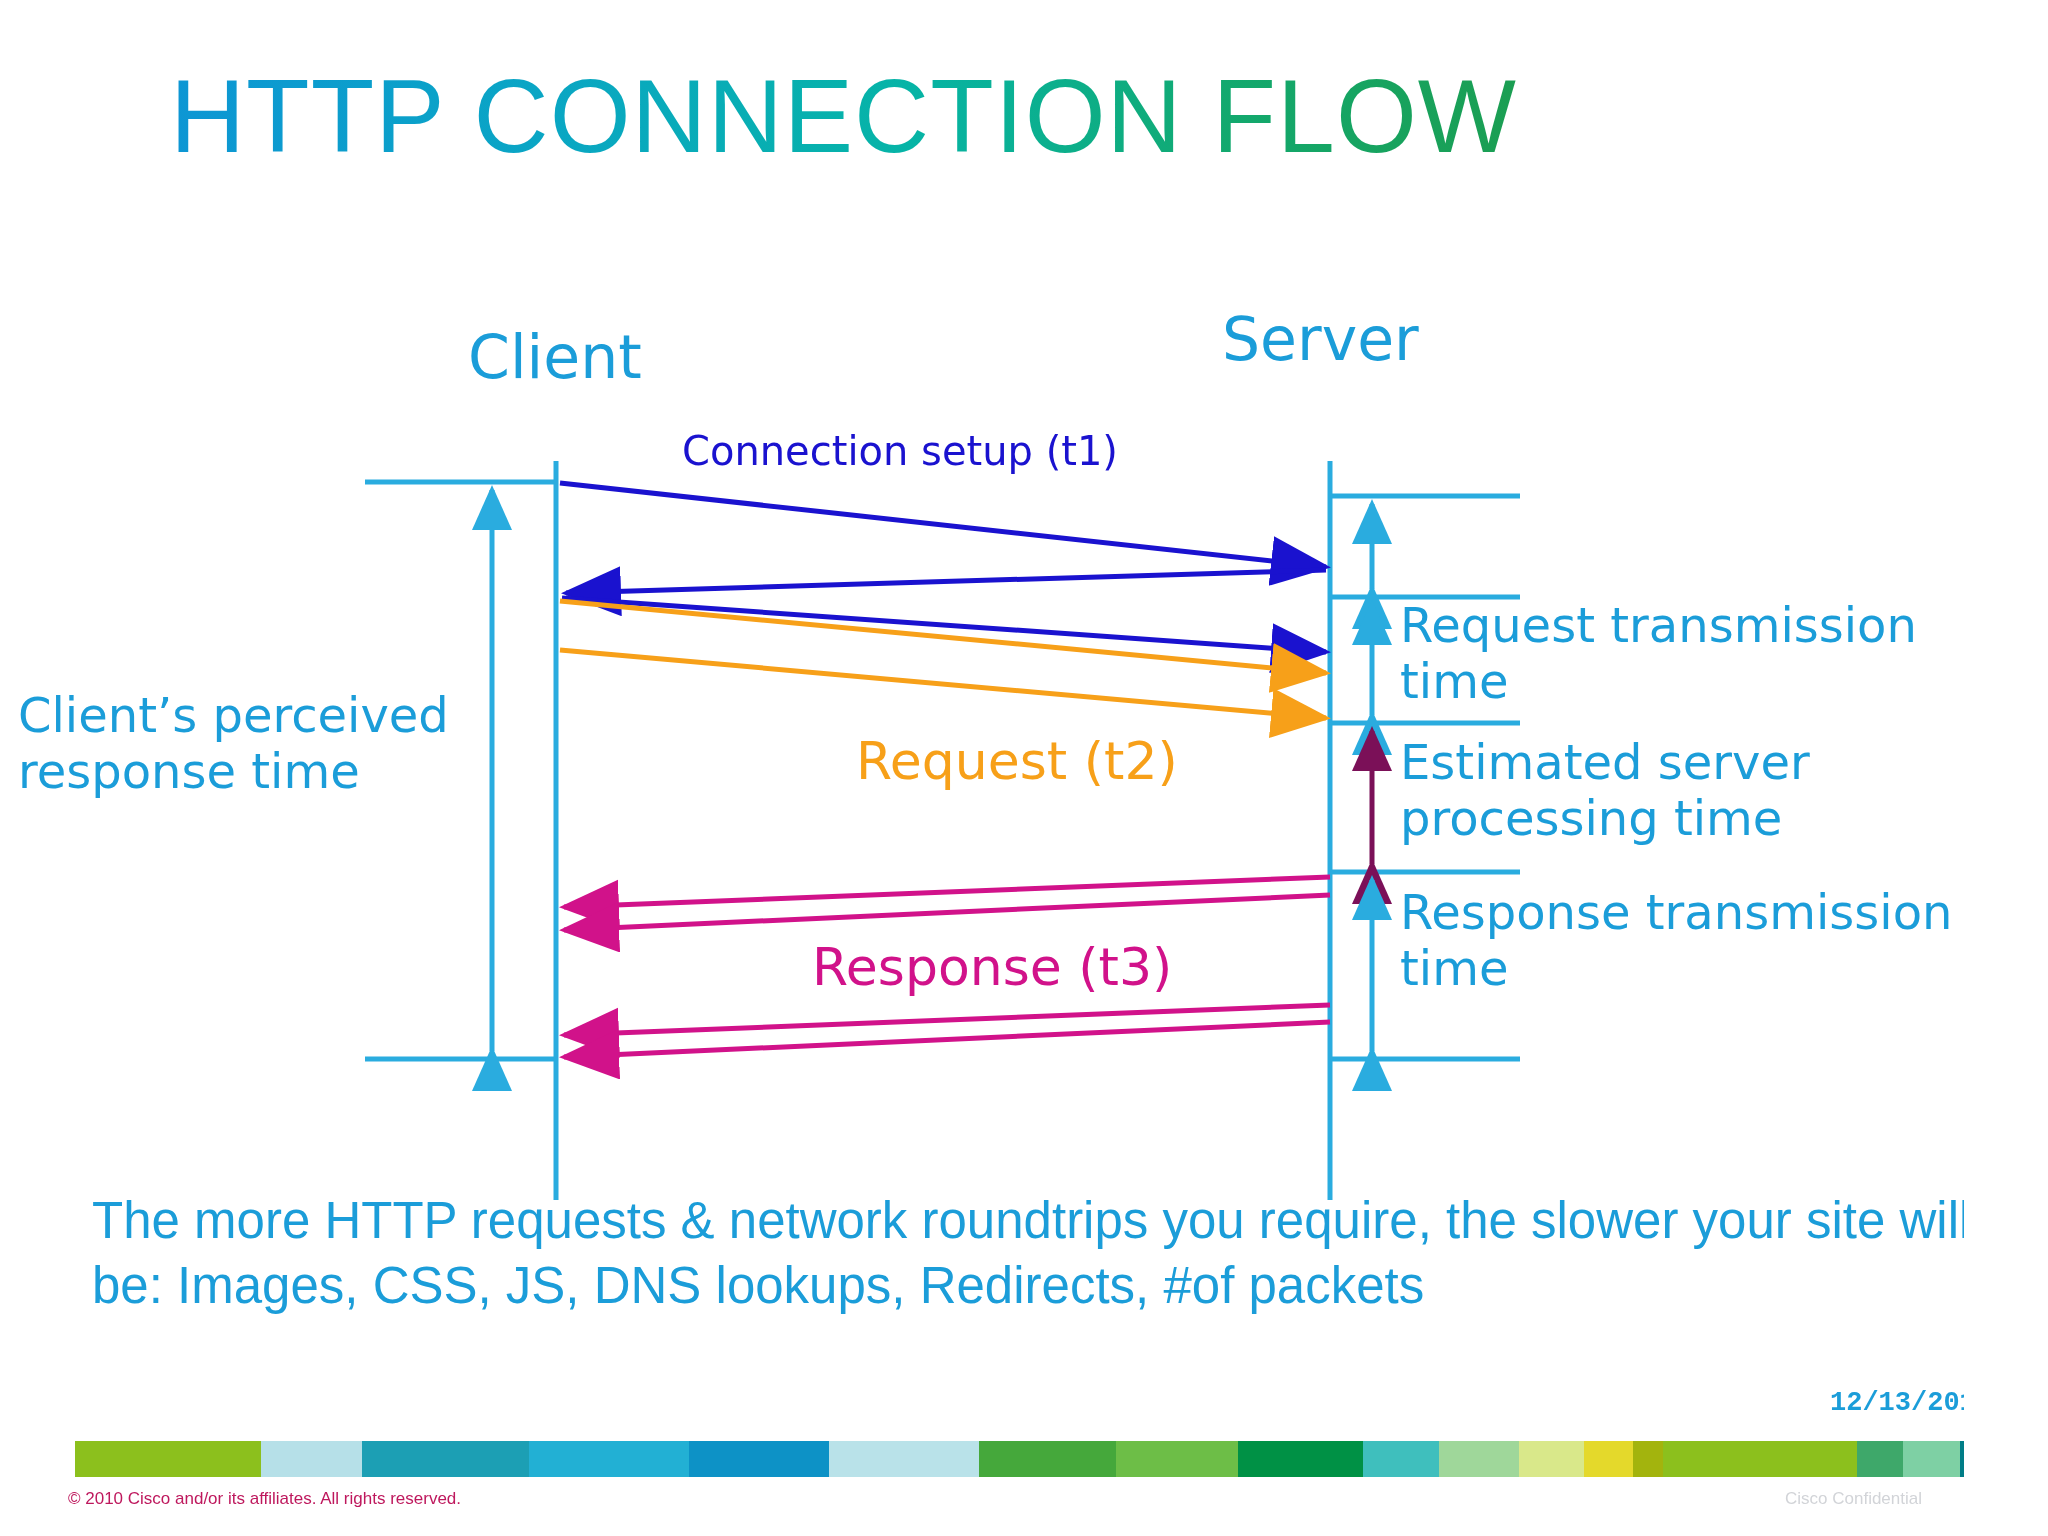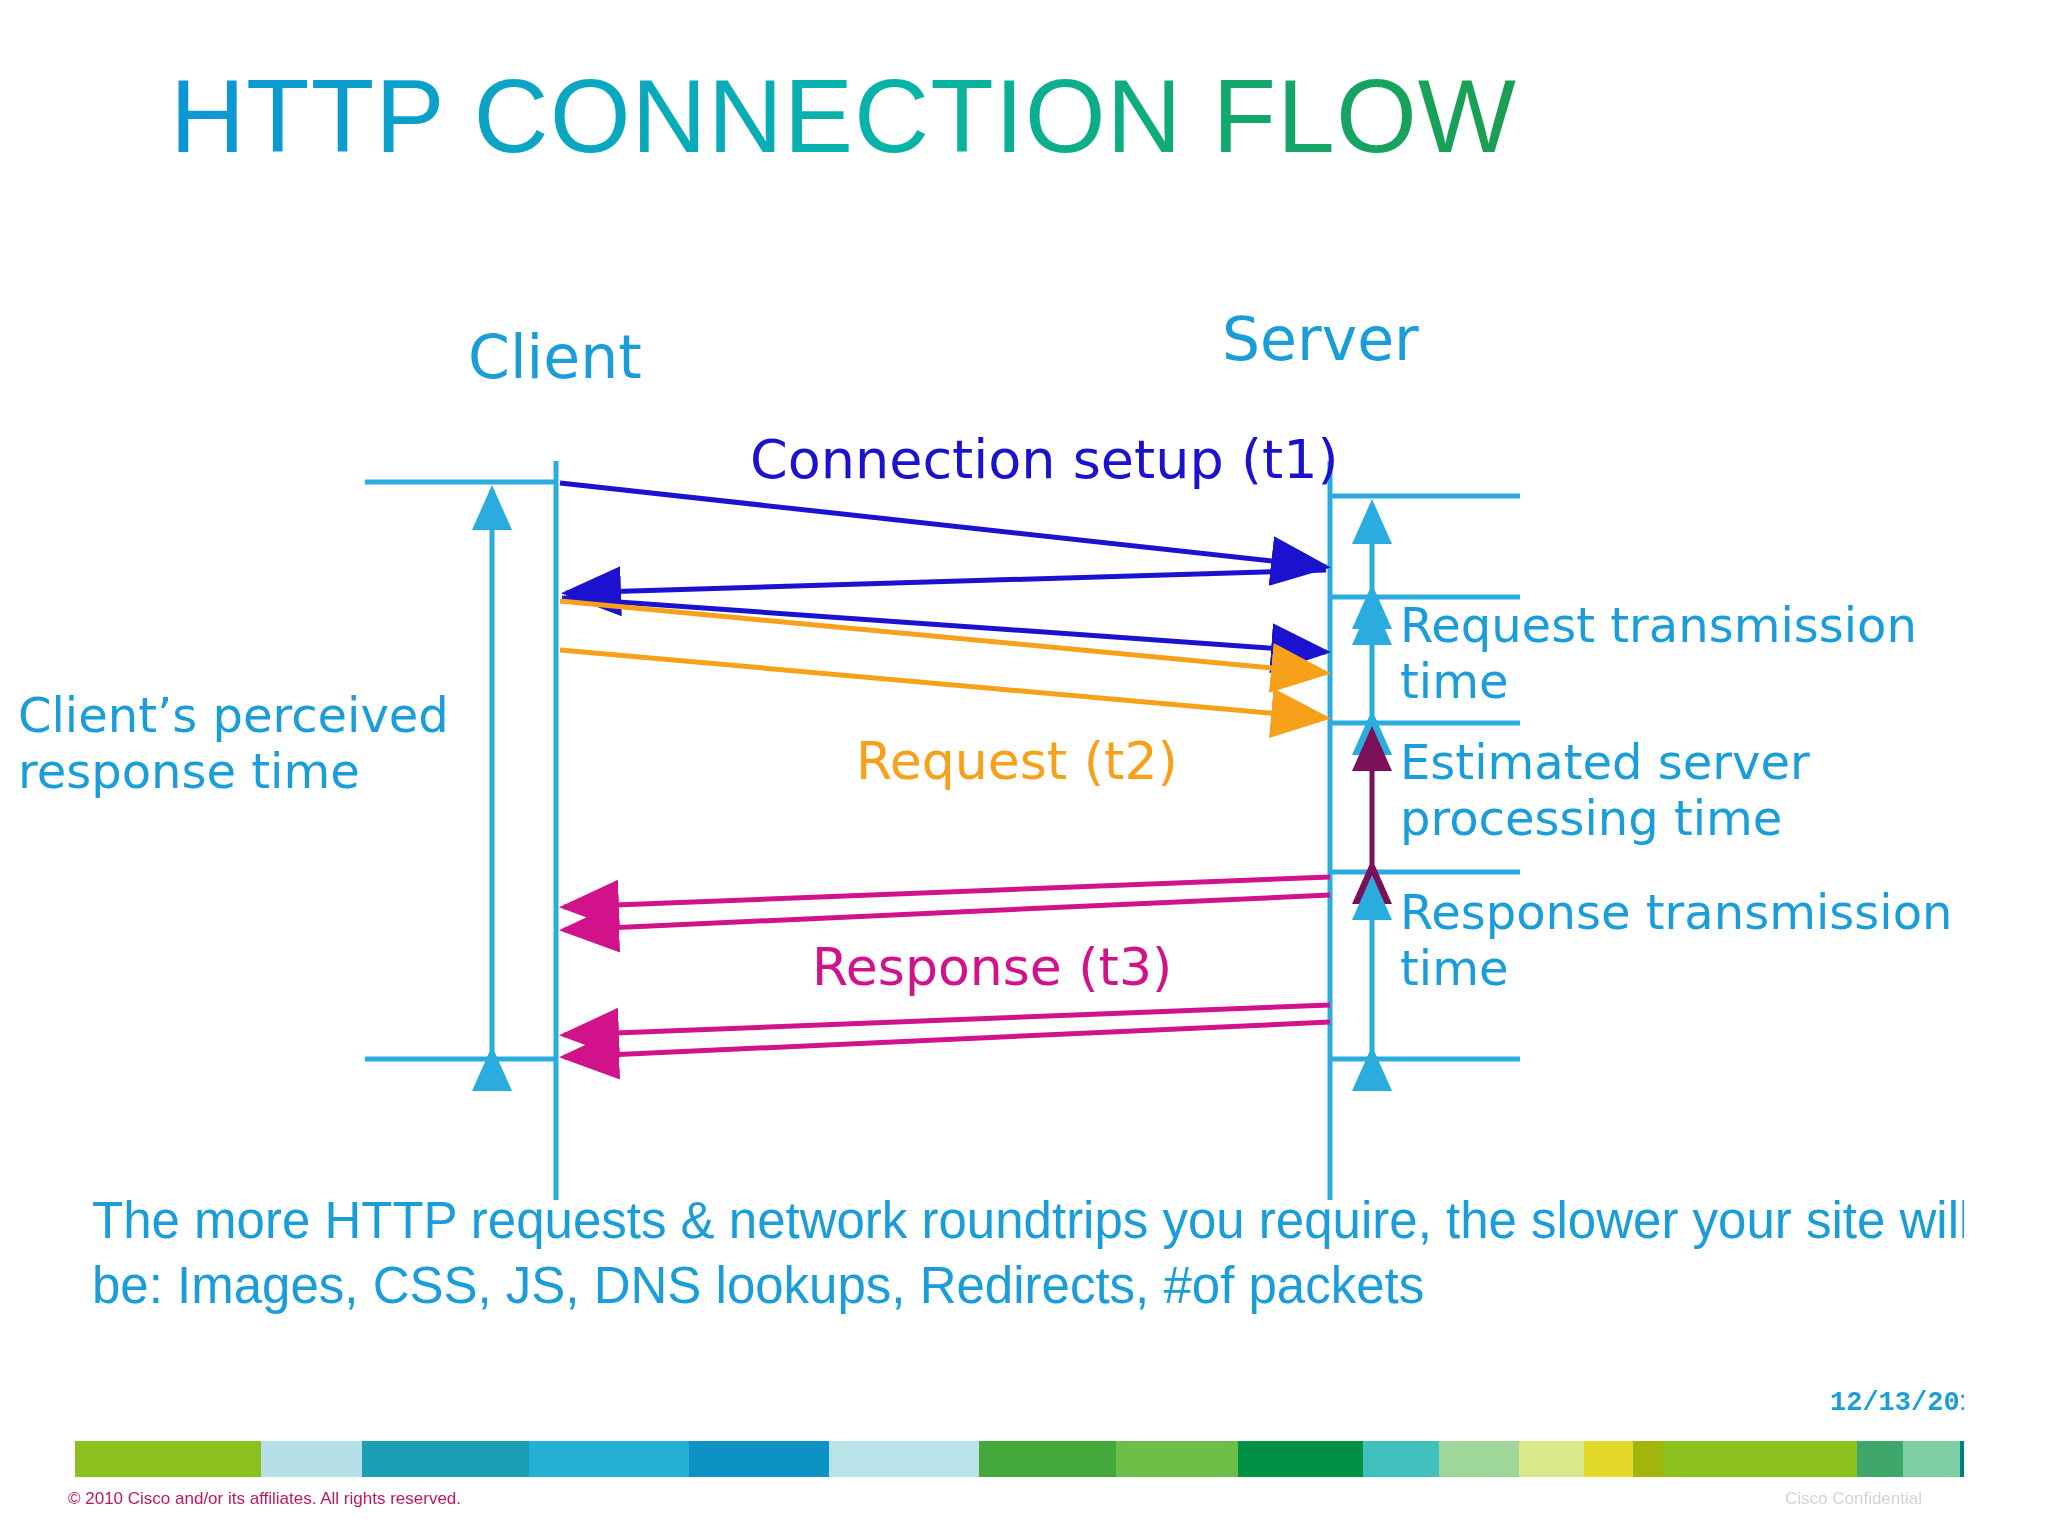--- a/index.html
+++ b/index.html
@@ -57,23 +57,23 @@
     color: #1b9dd9;
   }
   #label-server {
     left: 1222px;
     top: 305px;
     font-size: 60px;
     color: #1b9dd9;
   }
   #label-conn-setup {
     position: absolute;
-    left: 750px;
+    left: 682px;
     top: 428px;
-    font-size: 54px;
+    font-size: 40px;
     font-family: "DejaVu Sans", sans-serif;
     color: #1a12cf;
     white-space: nowrap;
   }
   #label-request {
     position: absolute;
     left: 830px;
     top: 731px;
     font-size: 52px;
     font-family: "DejaVu Sans", sans-serif;

